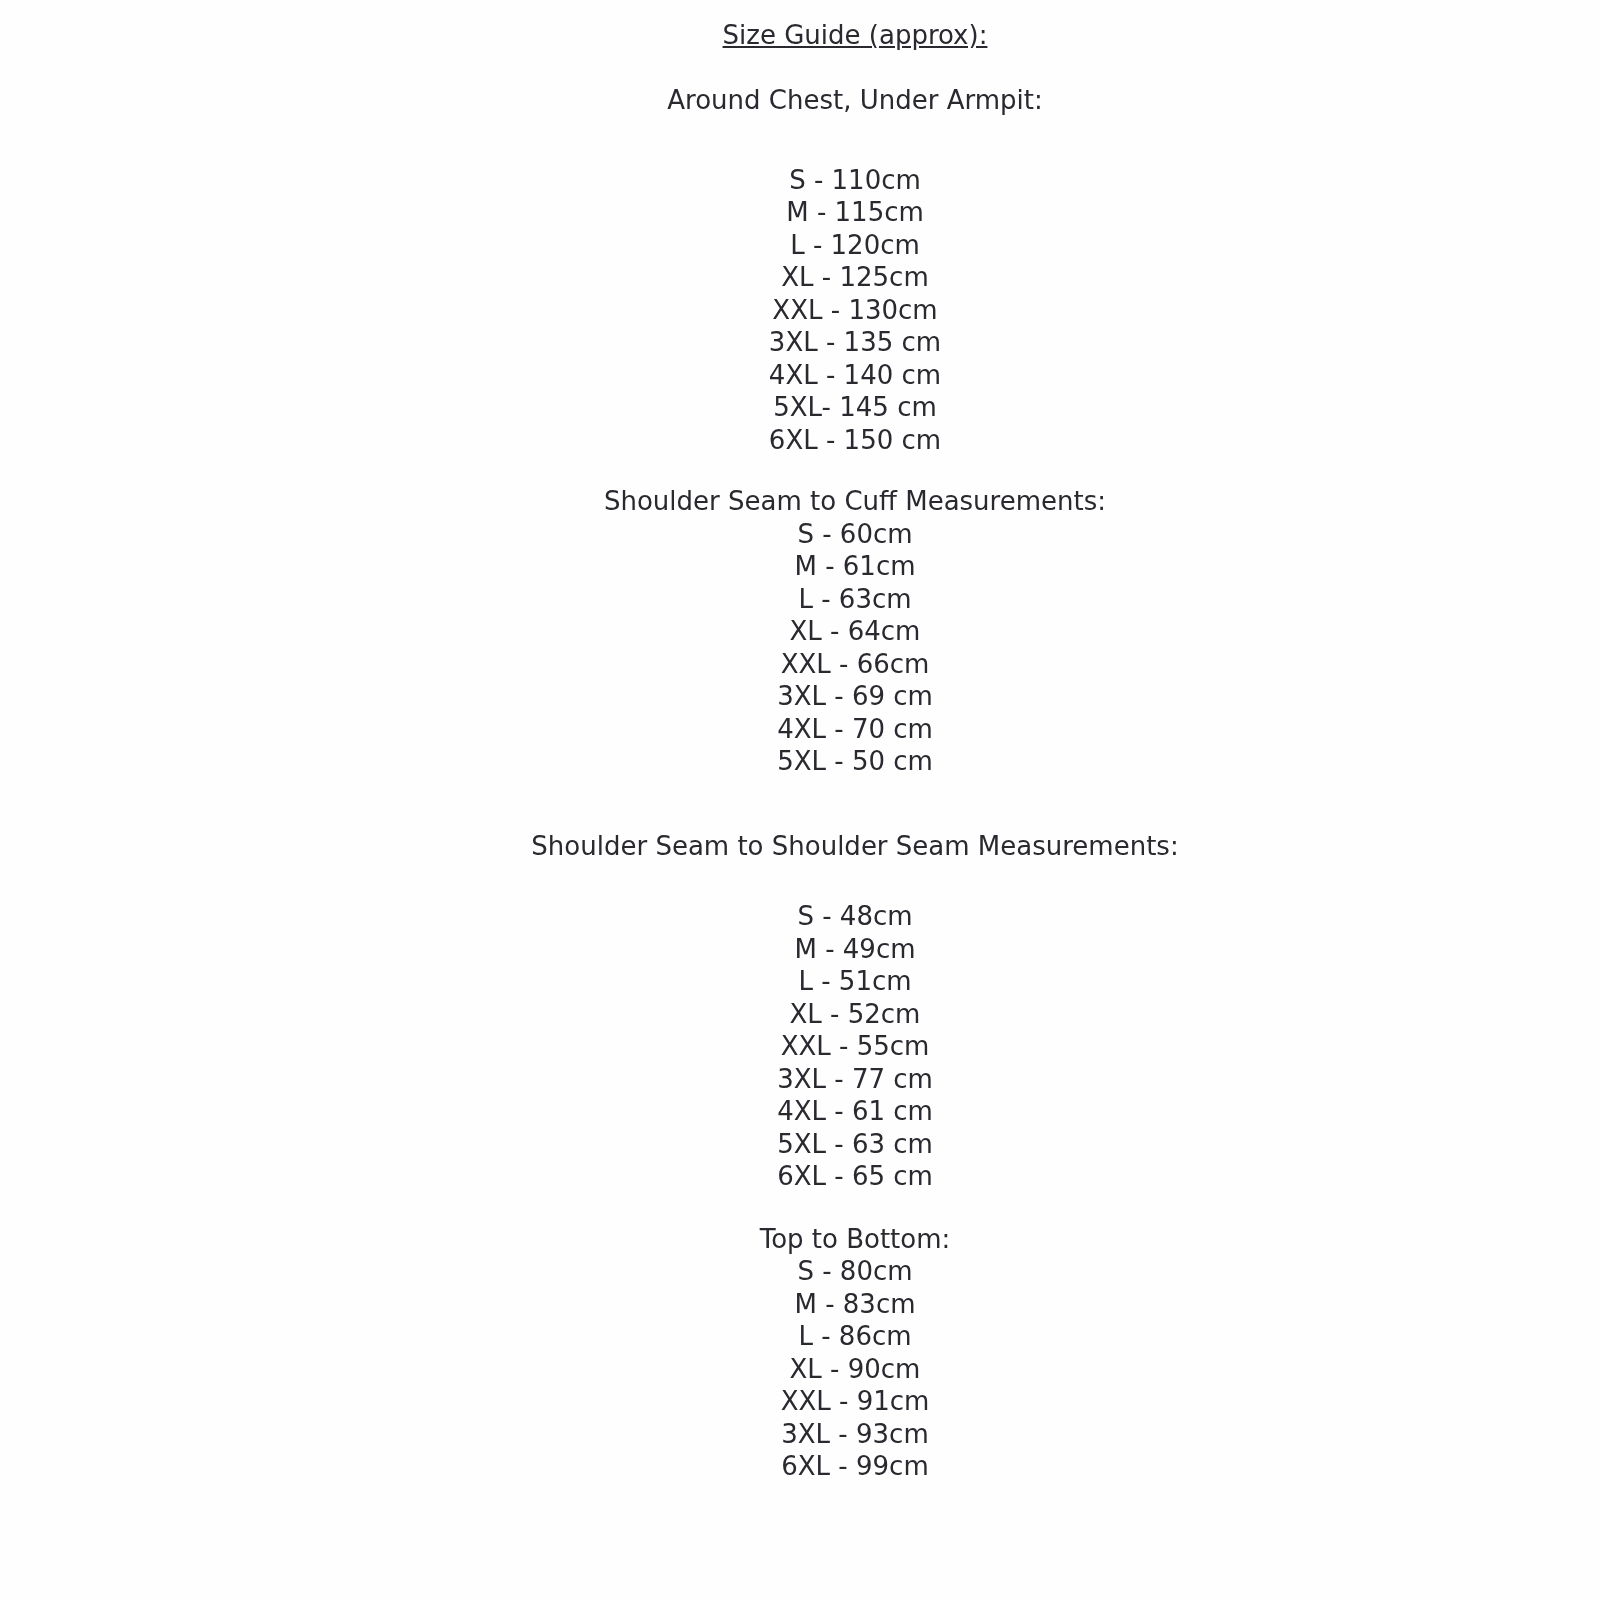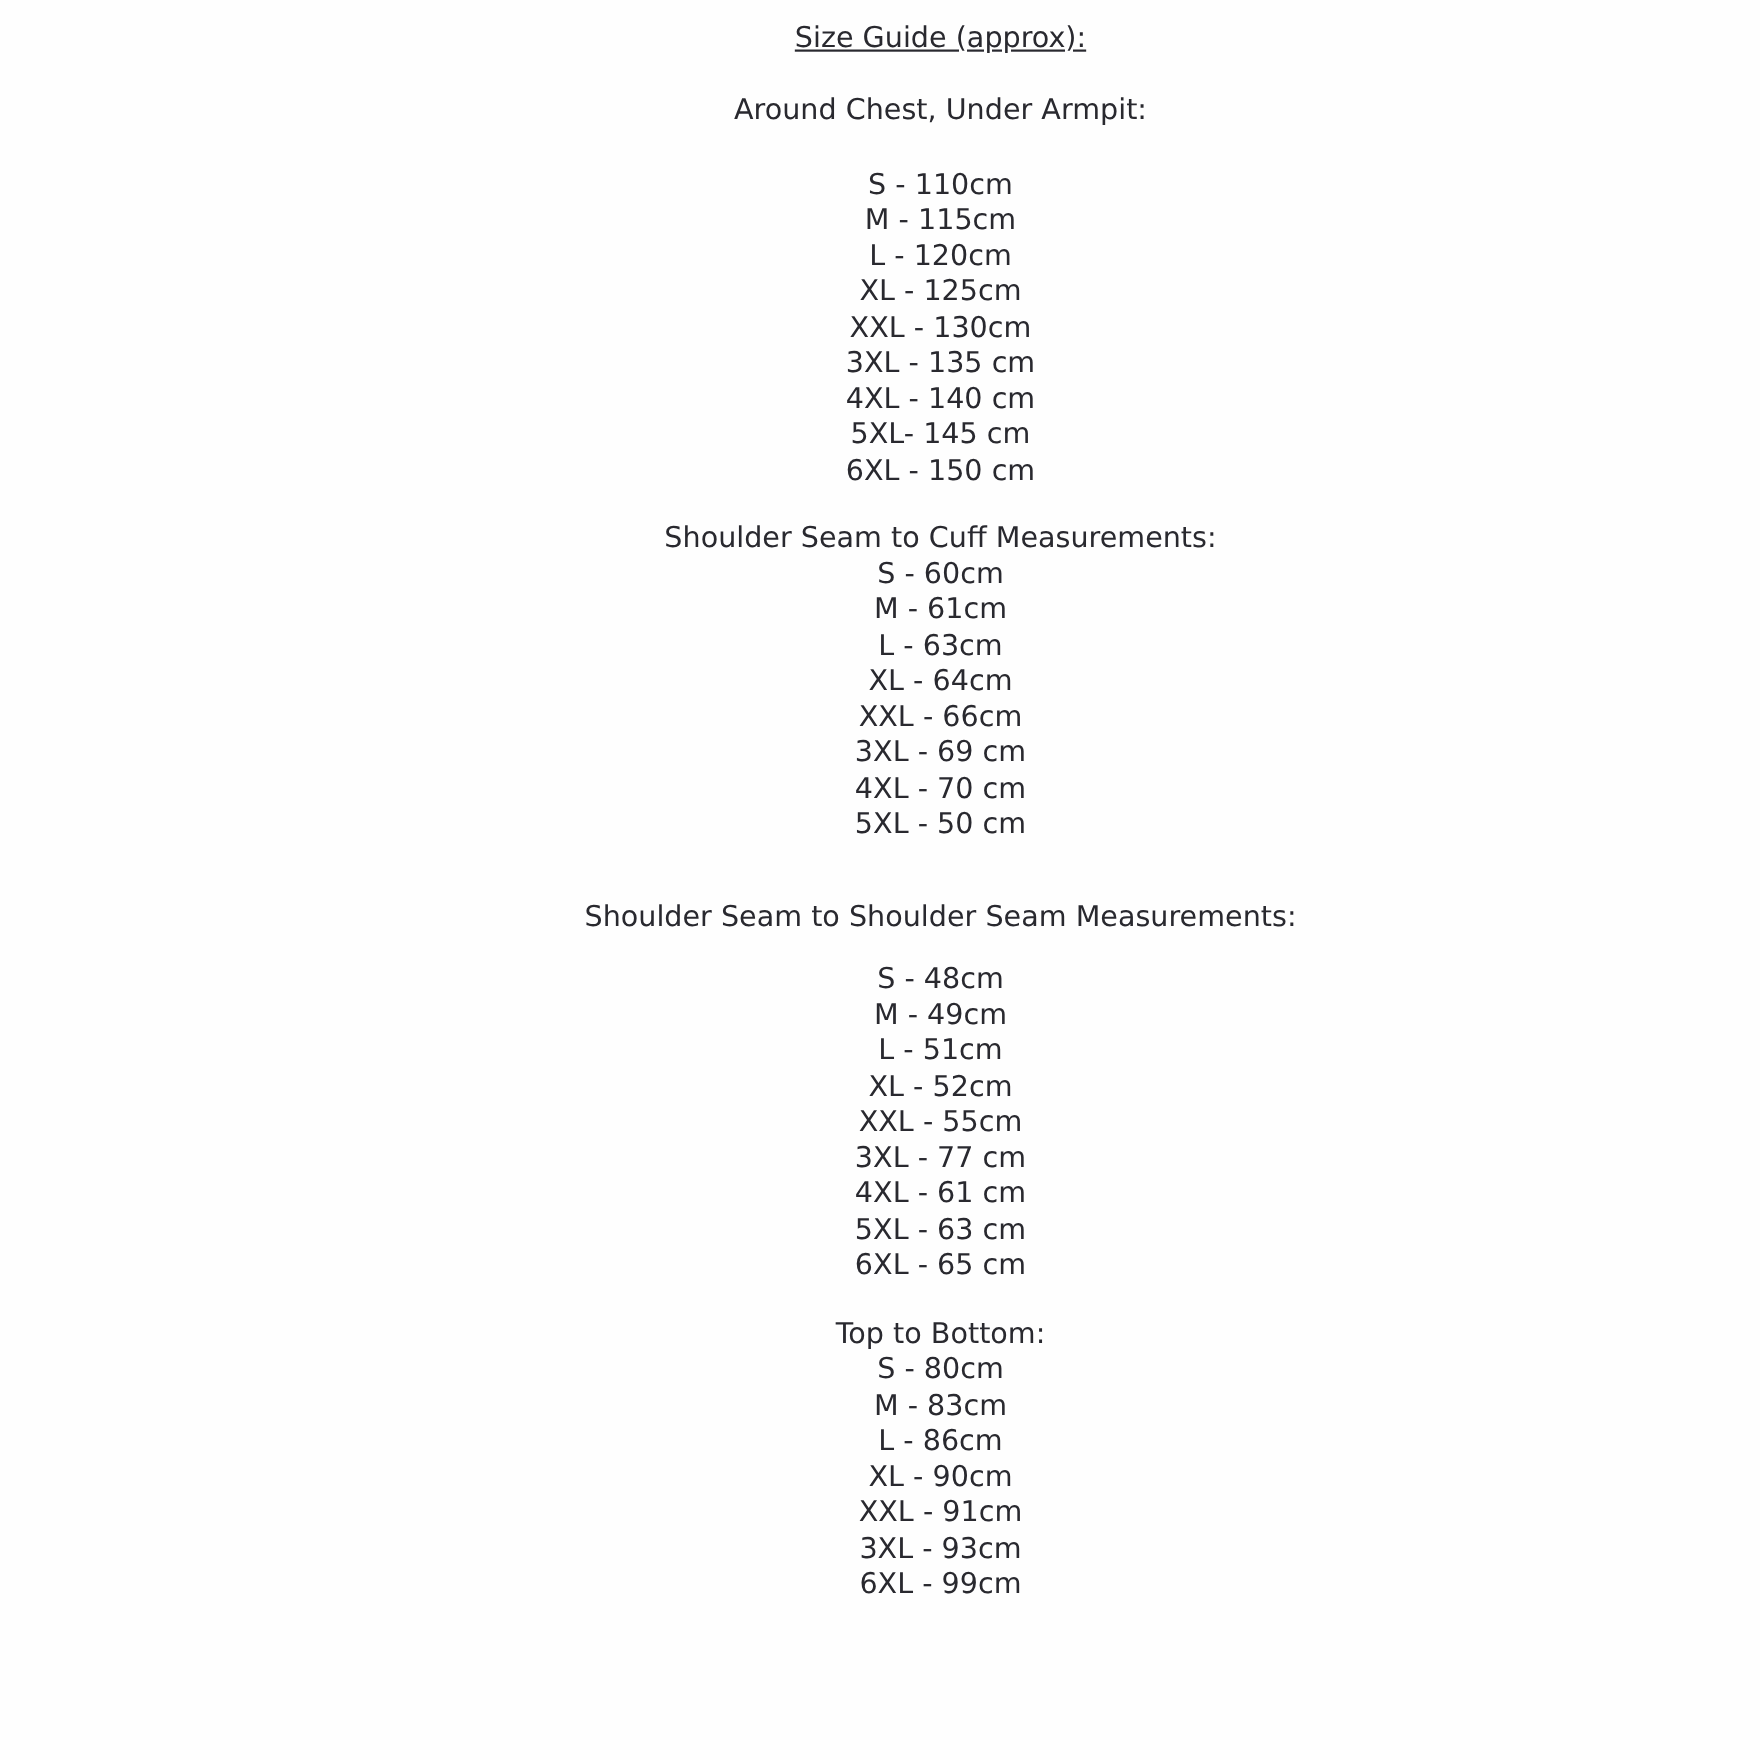--- a/index.html
+++ b/index.html
@@ -23,24 +23,24 @@
     line-height: 32.5px;
     color: #29292f;
     text-align: center;
   }
   .line { white-space: pre; }
   .title {
     text-decoration: underline;
     margin-bottom: 32.5px;
   }
   .section { margin: 0; }
-  .sec1 .heading { margin-bottom: 35px; }
+  .sec1 .heading { margin-bottom: 47px; }
   .sec2 { margin-top: 29px; }
   .sec3 { margin-top: 52px; }
-  .sec3 .heading { margin-bottom: 24px; }
+  .sec3 .heading { margin-bottom: 38px; }
   .sec4 { margin-top: 30px; }
 </style>
 </head>
 <body>
 
 <div class="doc">
 
   <div class="line title">Size Guide (approx):</div>
 
   <div class="section sec1">

